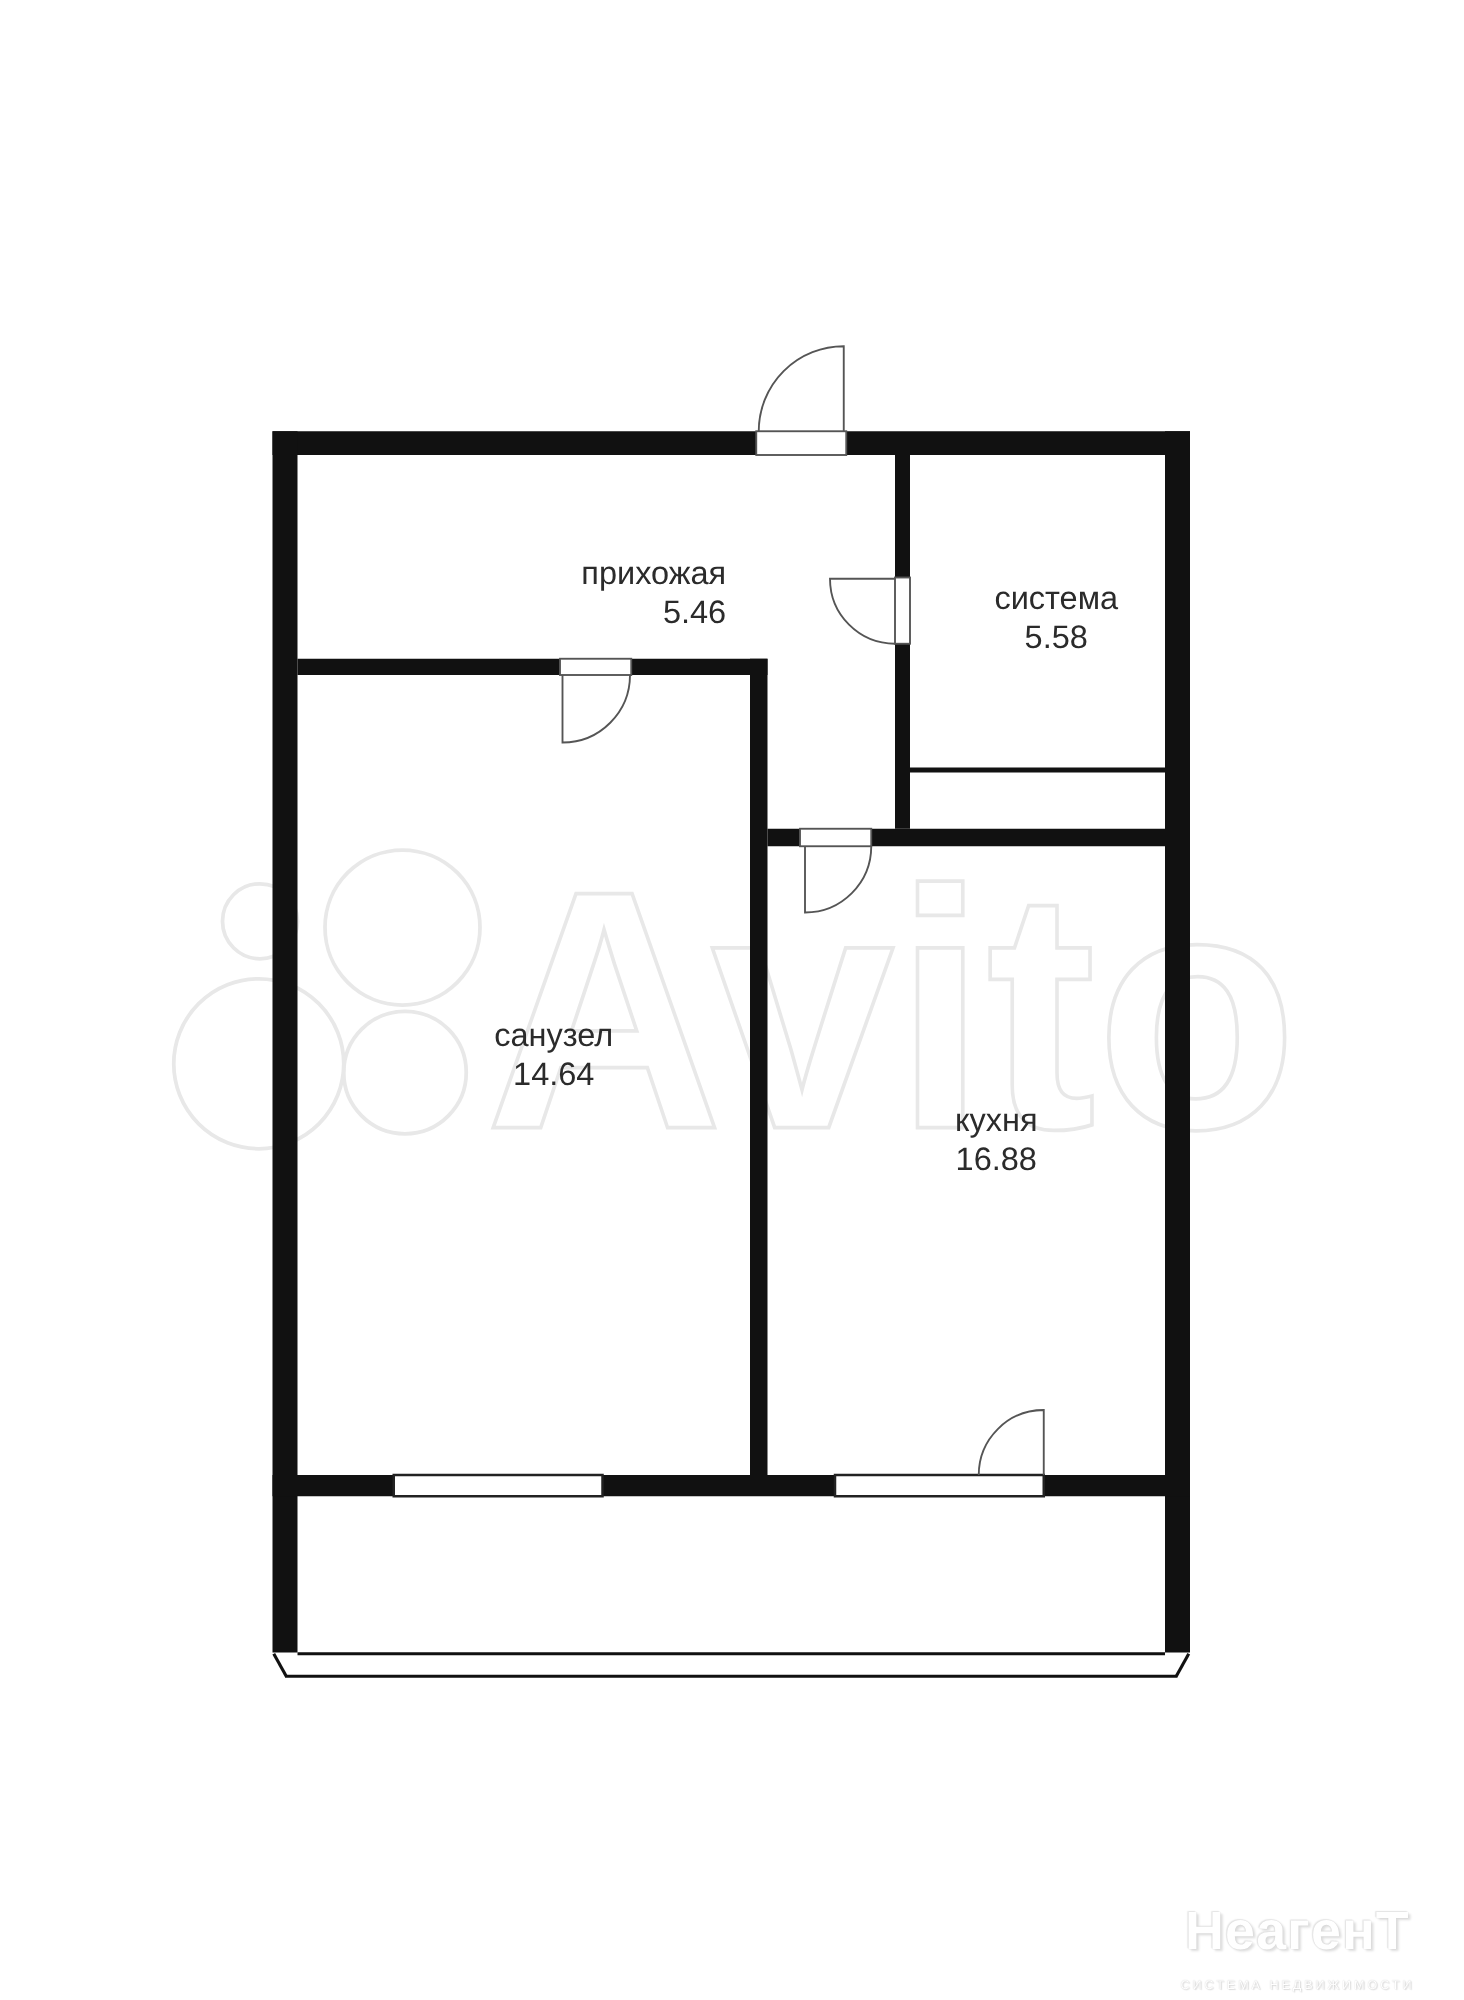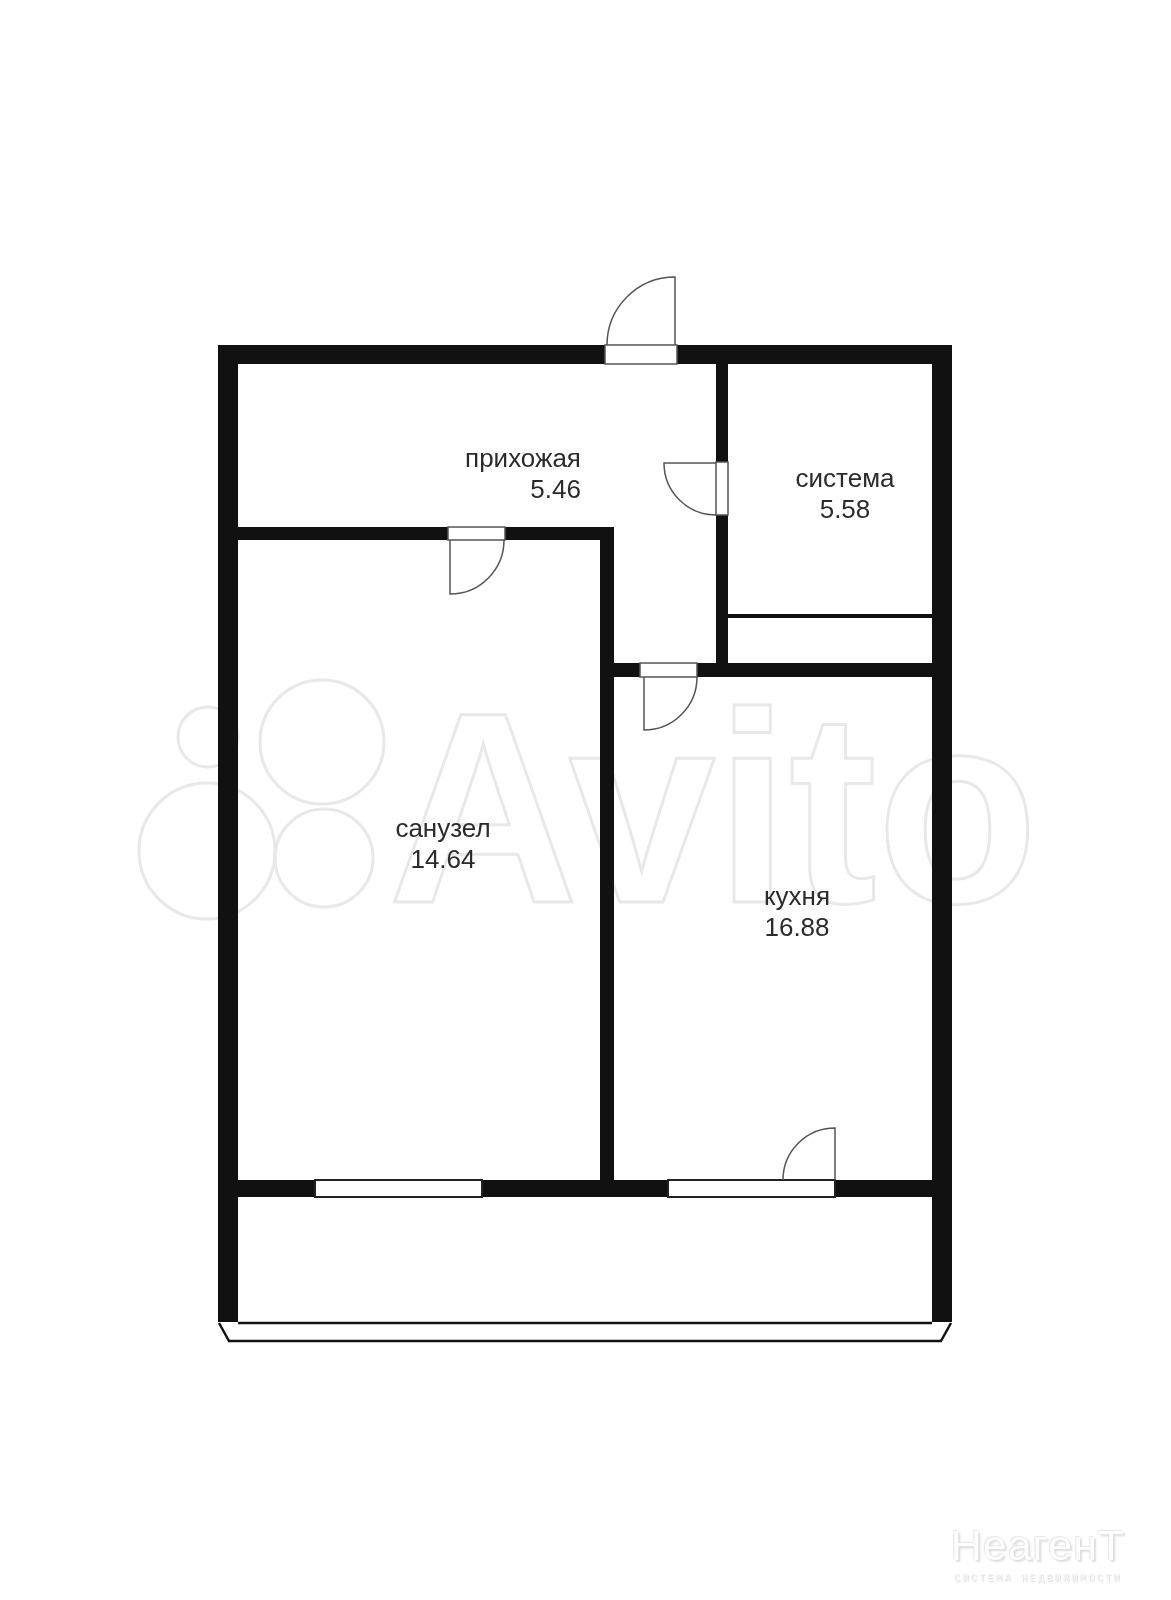--- a/index.html
+++ b/index.html
@@ -36,34 +36,33 @@
   }
   .agency {
     position: absolute;
     left: 938px;
     top: 1521px;
     width: 200px;
     text-align: center;
   }
   .agency-name {
     font-size: 43px;
-    font-weight: 400;
+    font-weight: 700;
     letter-spacing: 1px;
     color: #ffffff;
     text-shadow: 0 0 1px #c9c9c9, 2px 2px 2px #dedede, -1px -1px 1px #e9e9e9;
   }
   .agency-tagline {
-    margin-top: 3px;
+    margin-top: 13px;
     font-size: 10px;
     letter-spacing: 2.4px;
     text-transform: uppercase;
     color: #ffffff;
     white-space: nowrap;
     text-shadow: 0 0 1px #c5c5c5, 1px 1px 1px #dcdcdc;
-    font-family: Liberation Mono, monospace;
   }
   svg text.avito {
     font-family: "Liberation Sans", sans-serif;
     font-weight: 700;
   }
 </style>
 </head>
 <body>
 
 <div class="stage">

